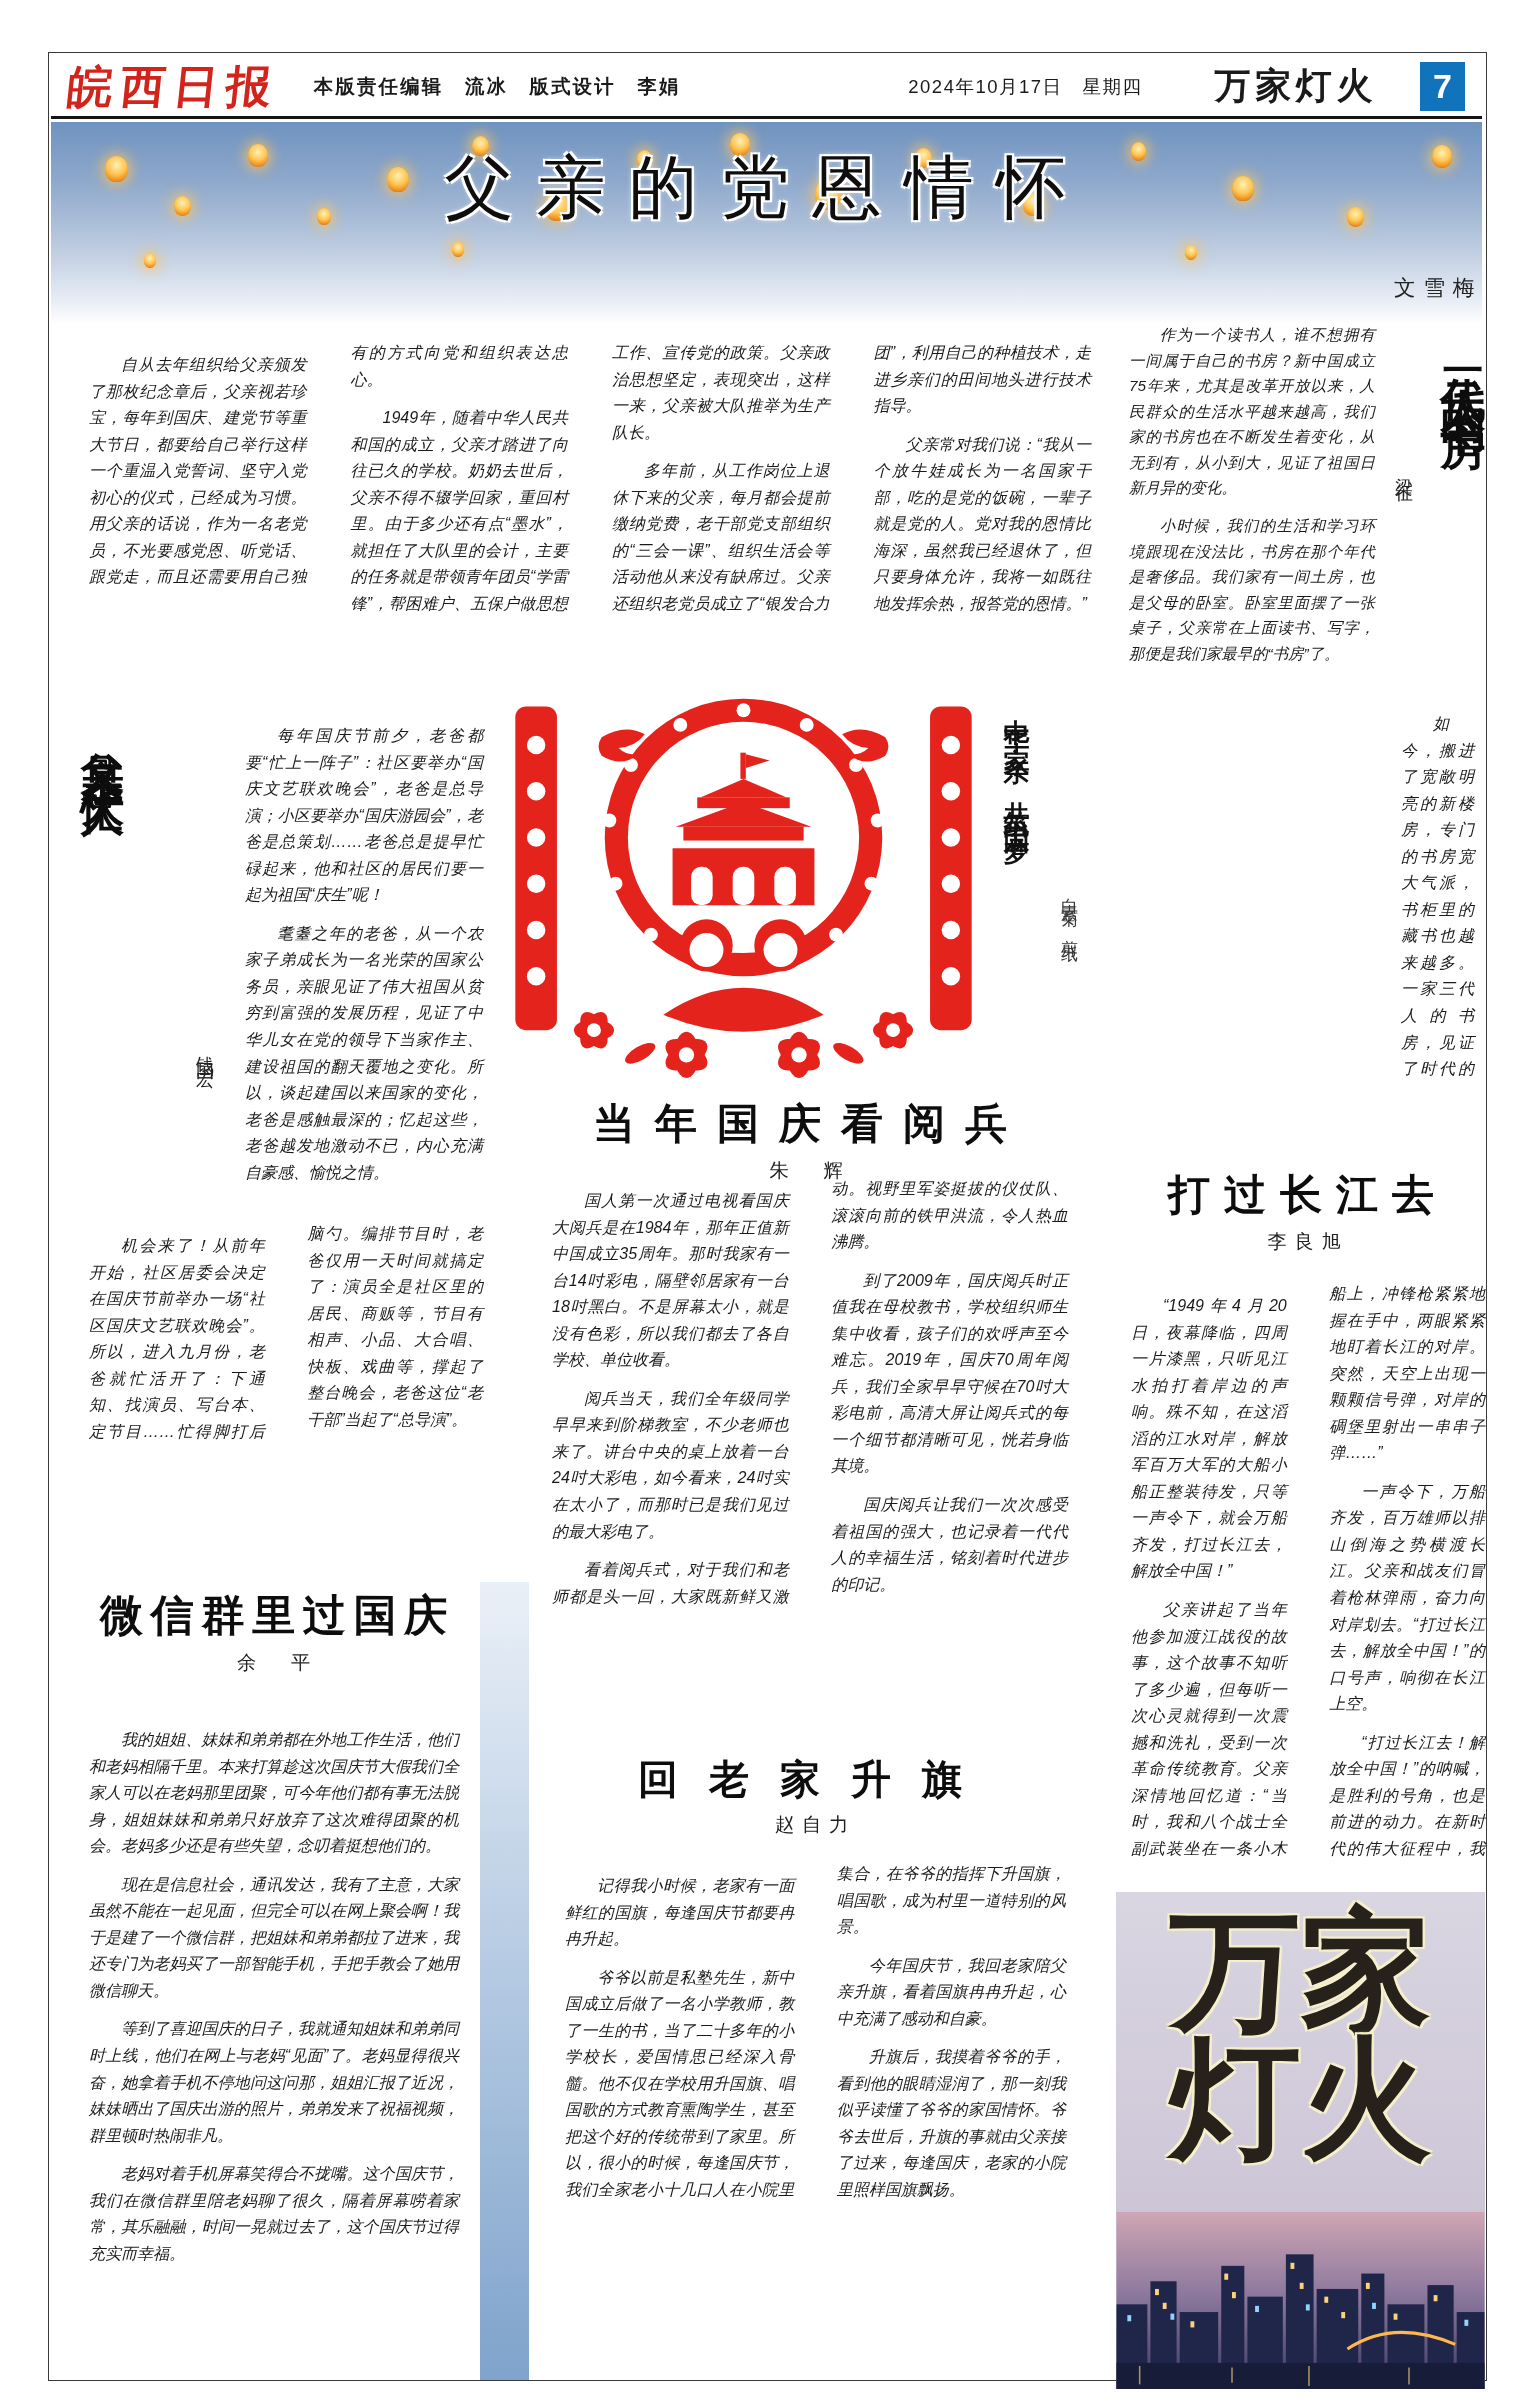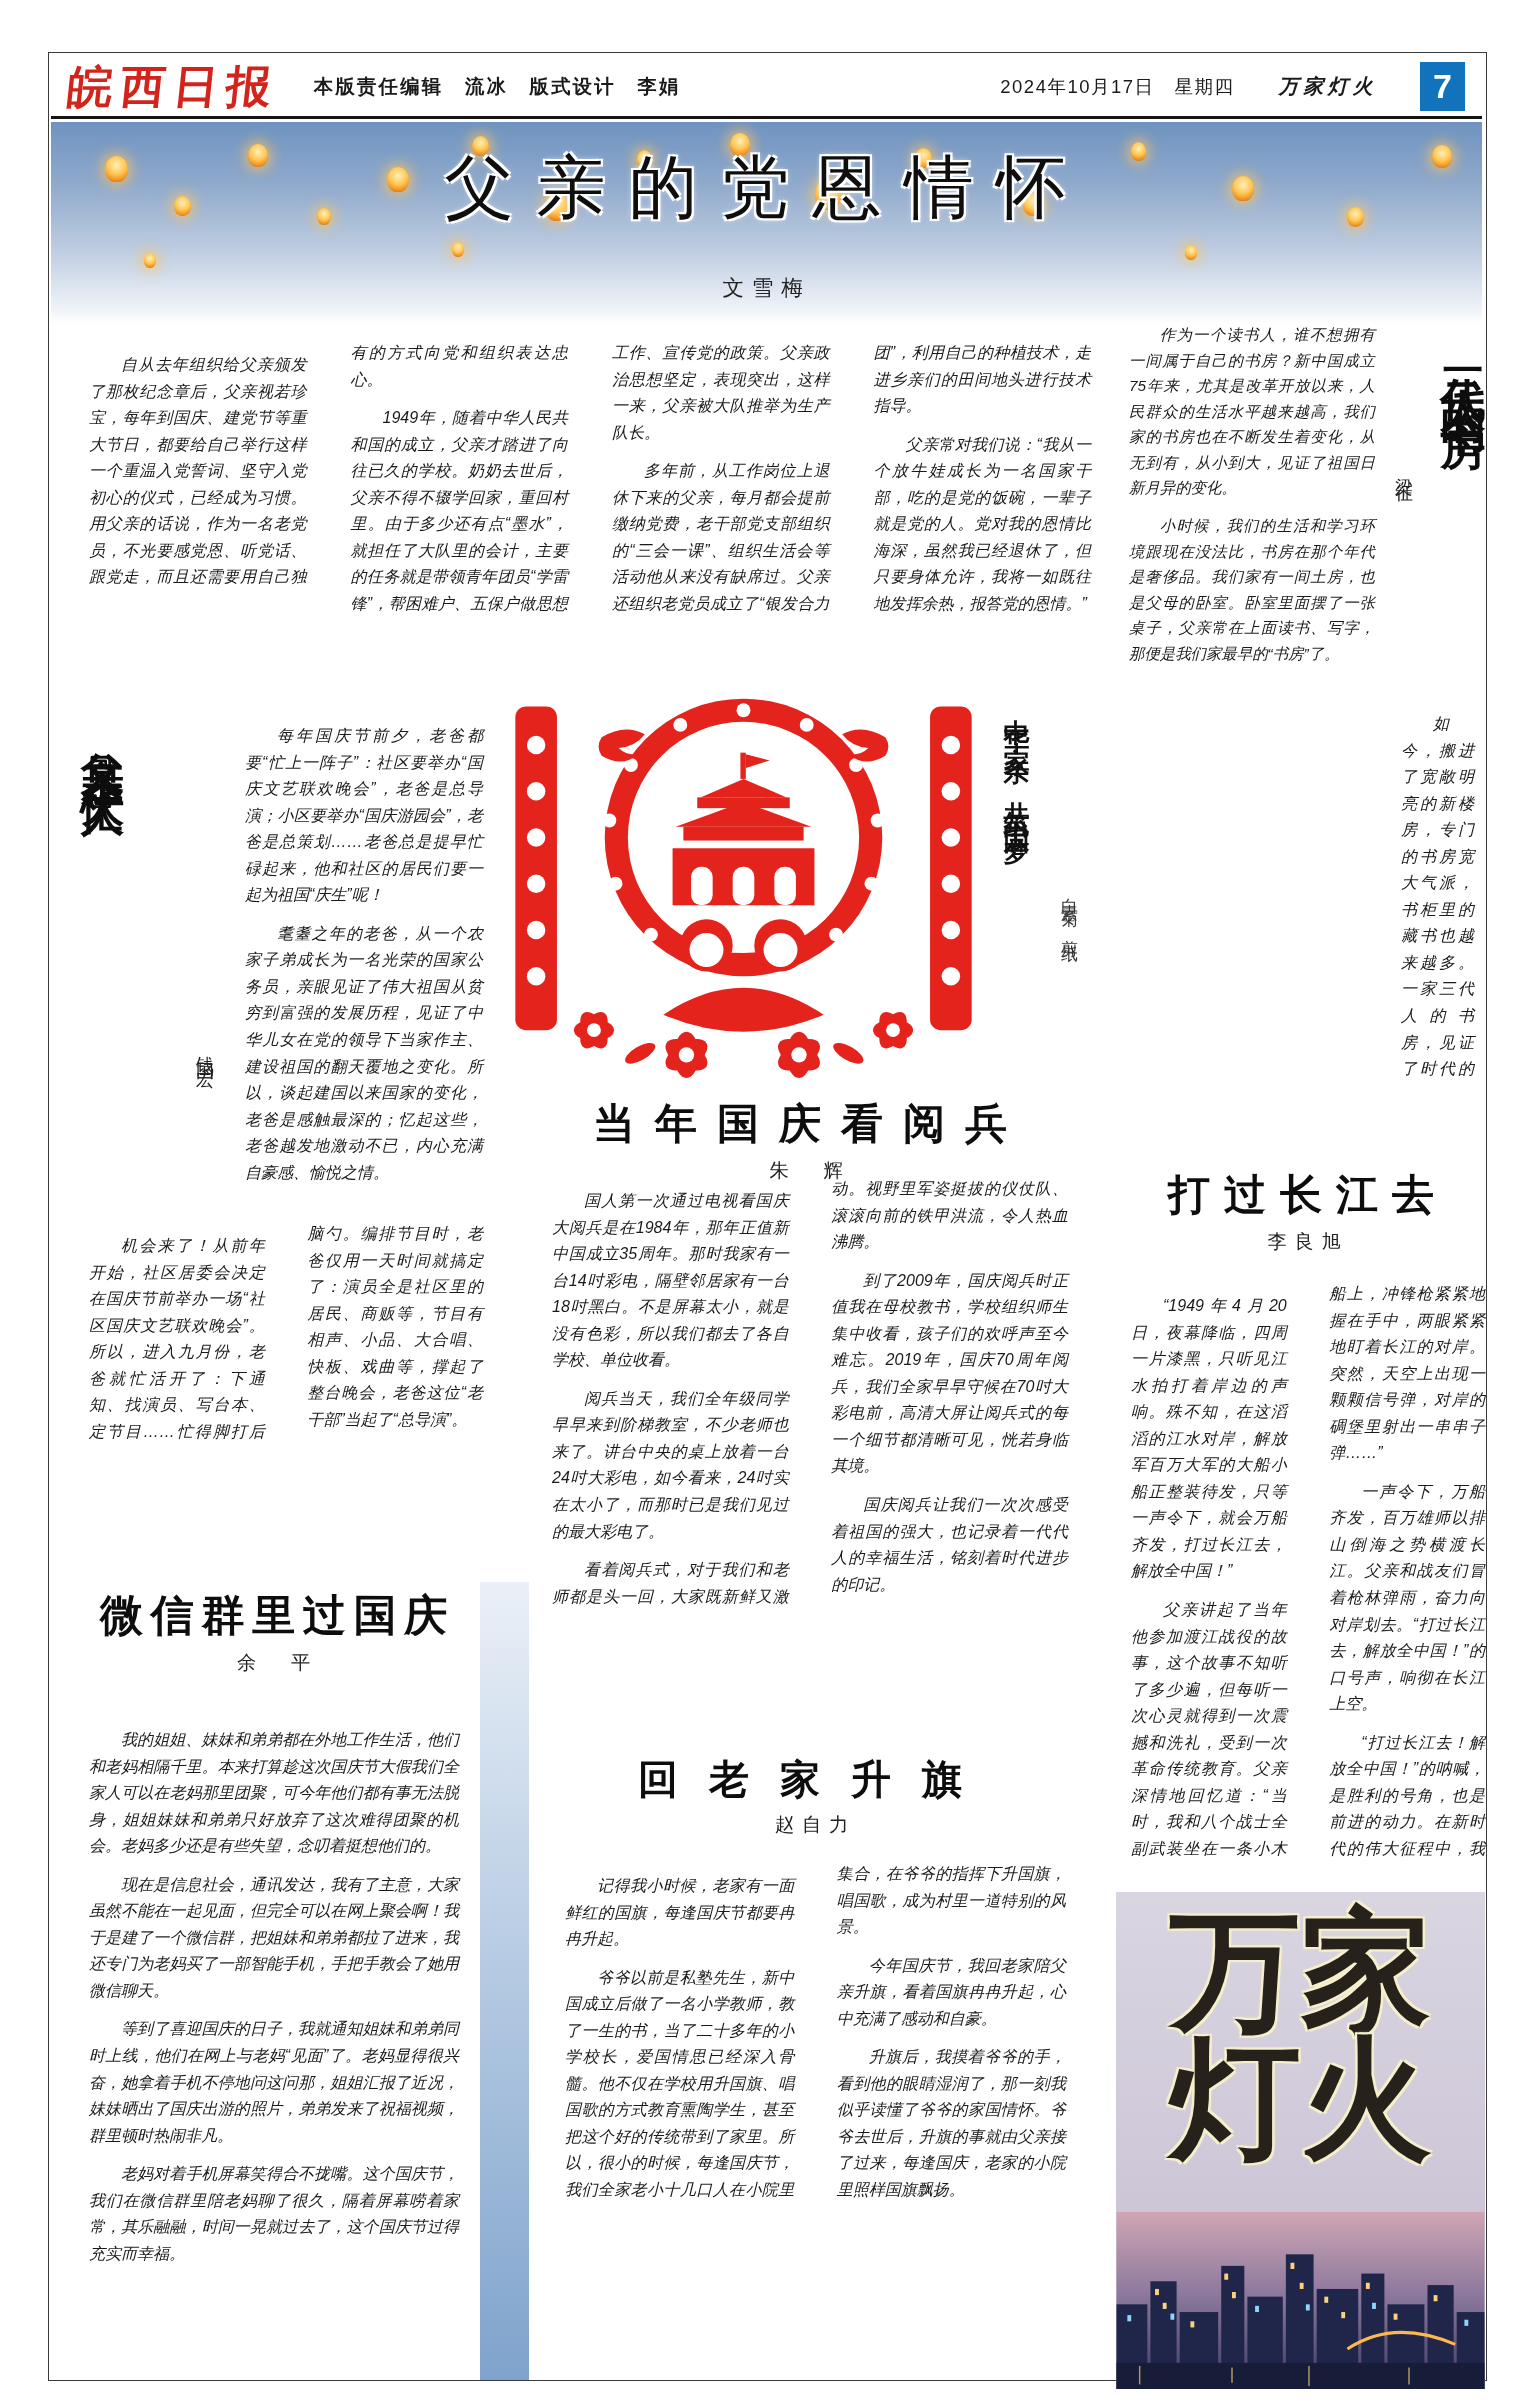--- a/index.html
+++ b/index.html
@@ -5,27 +5,27 @@
   html,body{margin:0;padding:0;background:#ffffff;}
   body{width:1536px;height:2401px;position:relative;font-family:"Liberation Sans",sans-serif;color:#1a1a1a;}
   .abs{position:absolute;}
   
   .frame{left:48px;top:52px;width:1437px;height:2327px;border:1.5px solid #3a3a3a;}
   
   .header{left:51px;top:56px;width:1431px;height:63px;border-bottom:3.1px solid #141414;display:flex;align-items:center;padding:0 17px;box-sizing:border-box;background:#fff;}
   .masthead{font-family:"DejaVu Serif",serif;font-weight:bold;font-size:45px;color:#d3241c;letter-spacing:7.7px;transform:skewX(-6deg);line-height:1;}
   .editors{font-size:19.3px;font-weight:bold;margin-left:35px;letter-spacing:2.3px;}
   .dateline{font-size:18.5px;margin-left:auto;letter-spacing:1.5px;}
-  .section-name{font-size:20px;font-weight:bold;margin-left:44px;letter-spacing:4.6px;font-style:italic;}
+  .section-name{font-size:36px;font-weight:bold;margin-left:72px;letter-spacing:4.6px;}
   .page-badge{margin-left:43px;width:45px;height:49px;background:#1273bd;color:#fff;font-size:34px;font-weight:bold;display:flex;align-items:center;justify-content:center;}
   
   .banner{left:51px;top:122px;width:1431px;height:202px;overflow:hidden;background:linear-gradient(180deg,#6f93c0 0%,#8fa9cc 30%,#bccbe0 62%,#eef2f8 92%,#ffffff 100%);}
   .main-title{position:absolute;top:31px;left:0;width:100%;text-align:center;font-family:"DejaVu Serif",serif;font-weight:normal;font-size:69px;letter-spacing:23px;color:#0e0e0e;line-height:1;
     text-shadow:-2.3px -2.3px 0 #fff,2.3px -2.3px 0 #fff,-2.3px 2.3px 0 #fff,2.3px 2.3px 0 #fff,0 0 6.2px #fff;}
-  .main-byline{position:absolute;top:151px;left:0;width:100%;text-align:center;font-size:21.6px;letter-spacing:7.7px;color:#222;}
+  .main-byline{position:absolute;top:151px;left:0;width:100%;text-align:right;font-size:21.6px;letter-spacing:7.7px;color:#222;}
   .lantern{position:absolute;border-radius:50% 50% 46% 46%;background:radial-gradient(circle at 50% 35%,#fff0b8 0%,#ffc653 45%,#ef8f1d 75%,#b85d10 100%);box-shadow:0 0 12.3px 3.1px rgba(255,196,90,.75);}
   
   .btxt{font-size:16px;line-height:1.66;text-align:justify;overflow:hidden;}
   .btxt p{margin:12px;text-indent:2em;font-style:italic;}
   .cols2{column-count:2;column-gap:18.5px;}
   .cols4{column-count:4;column-gap:20px;}
   
   .vtitle{writing-mode:vertical-rl;font-family:"DejaVu Serif",serif;font-weight:bold;color:#0d0d0d;line-height:1;}
   .vauthor{writing-mode:vertical-rl;font-size:18px;color:#222;letter-spacing:6.2px;}
   

